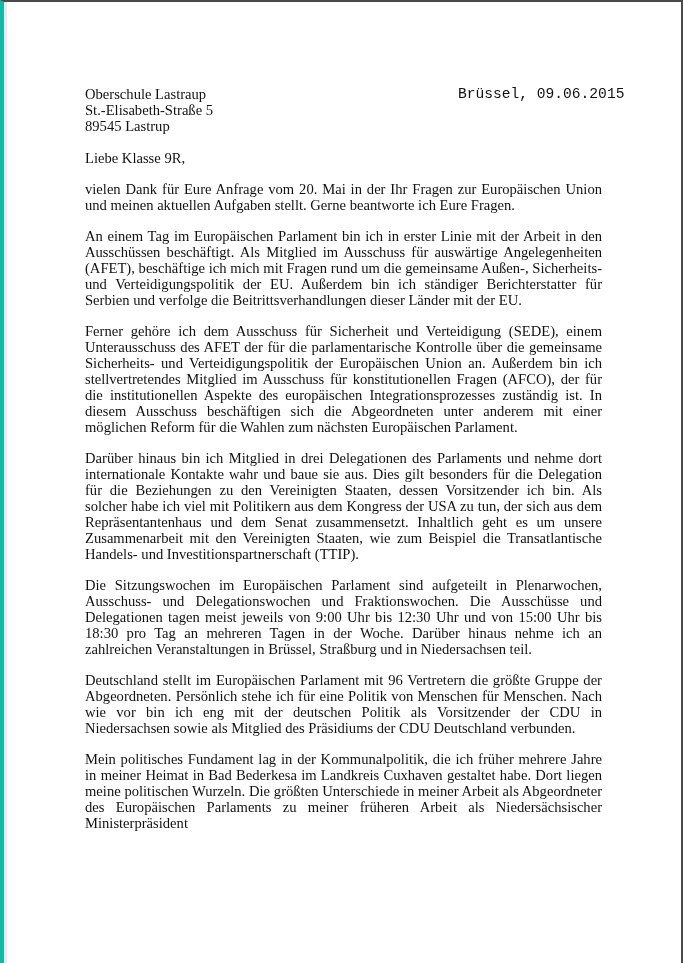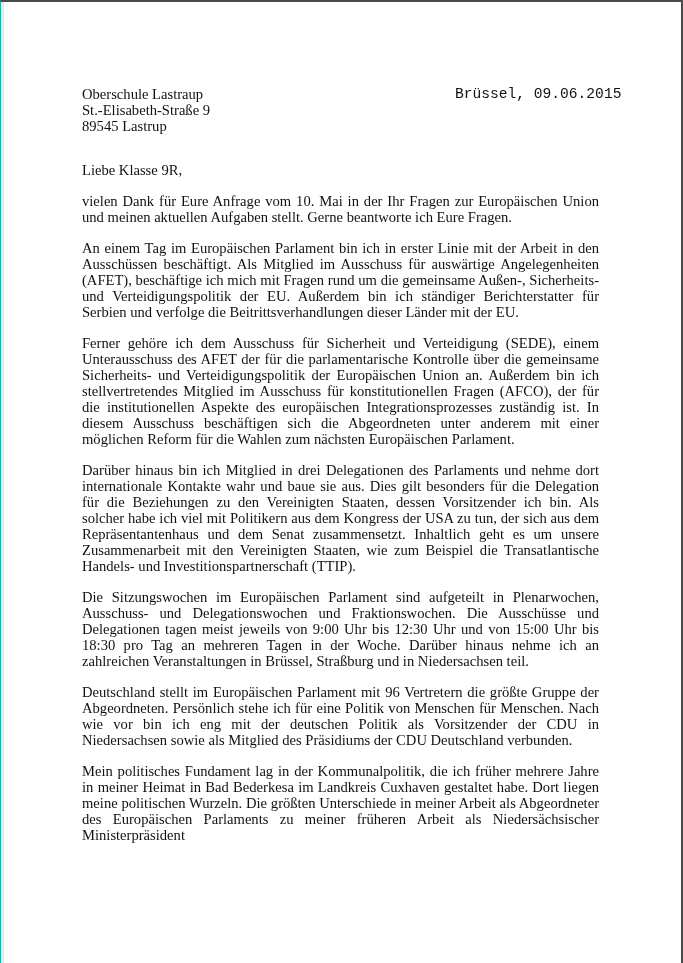--- a/index.html
+++ b/index.html
@@ -14,21 +14,21 @@
     position: relative;
   }
   .page {
     position: absolute;
     left: 0;
     top: 0;
     width: 683px;
     height: 963px;
     box-sizing: border-box;
     border-top: 2px solid #4a4a4a;
-    border-left: 1px solid #14b8a6;
+    border-left: 4px solid #14b8a6;
     border-right: 2px solid #4a4a4a;
     background: #ffffff;
   }
   .page::before {
     content: "";
     position: absolute;
     left: 0;
     top: 0;
     bottom: 0;
     width: 3px;
@@ -58,50 +58,50 @@
     white-space: nowrap;
   }
   .date {
     position: absolute;
     left: 373px;
     top: 0;
     white-space: nowrap;
     font-family: Liberation Mono, monospace;
   }
   .salutation {
-    margin-top: 28px;
+    margin-top: 16px;
     height: 16px;
     white-space: nowrap;
   }
   p.para {
     margin: 15px 0 0 0;
     text-align: justify;
     text-align-last: left;
   }
   p.para.first {
     margin-top: 15px;
   }
 </style>
 </head>
 <body>
 
 <div class="page">
   <div class="letter">
     <div class="header-row">
       <div class="address">
         <div>Oberschule Lastraup</div>
-        <div>St.-Elisabeth-Straße 9</div>
+        <div>St.-Elisabeth-Straße 5</div>
         <div>89545 Lastrup</div>
       </div>
       <div class="date">Brüssel, 09.06.2015</div>
     </div>
 
     <div class="salutation">Liebe Klasse 9R,</div>
 
-    <p class="para first">vielen Dank für Eure Anfrage vom 10. Mai in der Ihr Fragen zur Europäischen Union und meinen aktuellen Aufgaben stellt. Gerne beantworte ich Eure Fragen.</p>
+    <p class="para first">vielen Dank für Eure Anfrage vom 20. Mai in der Ihr Fragen zur Europäischen Union und meinen aktuellen Aufgaben stellt. Gerne beantworte ich Eure Fragen.</p>
     <p class="para">An einem Tag im Europäischen Parlament bin ich in erster Linie mit der Arbeit in den Ausschüssen beschäftigt. Als Mitglied im Ausschuss für auswärtige Angelegenheiten (AFET), beschäftige ich mich mit Fragen rund um die gemeinsame Außen-, Sicherheits- und Verteidigungspolitik der EU. Außerdem bin ich ständiger Berichterstatter für Serbien und verfolge die Beitrittsverhandlungen dieser Länder mit der EU.</p>
     <p class="para">Ferner gehöre ich dem Ausschuss für Sicherheit und Verteidigung (SEDE), einem Unterausschuss des AFET der für die parlamentarische Kontrolle über die gemeinsame Sicherheits- und Verteidigungspolitik der Europäischen Union an. Außerdem bin ich stellvertretendes Mitglied im Ausschuss für konstitutionellen Fragen (AFCO), der für die institutionellen Aspekte des europäischen Integrationsprozesses zuständig ist. In diesem Ausschuss beschäftigen sich die Abgeordneten unter anderem mit einer möglichen Reform für die Wahlen zum nächsten Europäischen Parlament.</p>
     <p class="para">Darüber hinaus bin ich Mitglied in drei Delegationen des Parlaments und nehme dort internationale Kontakte wahr und baue sie aus. Dies gilt besonders für die Delegation für die Beziehungen zu den Vereinigten Staaten, dessen Vorsitzender ich bin. Als solcher habe ich viel mit Politikern aus dem Kongress der USA zu tun, der sich aus dem Repräsentantenhaus und dem Senat zusammensetzt. Inhaltlich geht es um unsere Zusammenarbeit mit den Vereinigten Staaten, wie zum Beispiel die Transatlantische Handels- und Investitionspartnerschaft (TTIP).</p>
     <p class="para"> Die Sitzungswochen im Europäischen Parlament sind aufgeteilt in Plenarwochen, Ausschuss- und Delegationswochen und Fraktionswochen. Die Ausschüsse und Delegationen tagen meist jeweils von 9:00 Uhr bis 12:30 Uhr und von 15:00 Uhr  bis 18:30 pro Tag an mehreren Tagen in der Woche. Darüber hinaus nehme ich  an zahlreichen Veranstaltungen in Brüssel, Straßburg und in Niedersachsen teil.</p>
     <p class="para">Deutschland stellt im Europäischen Parlament mit 96 Vertretern die größte Gruppe der Abgeordneten. Persönlich stehe ich für eine Politik von Menschen für Menschen. Nach wie vor  bin ich eng mit der deutschen Politik als Vorsitzender der CDU in Niedersachsen sowie als Mitglied des Präsidiums der CDU Deutschland verbunden.</p>
     <p class="para">Mein politisches Fundament lag in der Kommunalpolitik, die ich früher mehrere Jahre in meiner Heimat in Bad Bederkesa im Landkreis Cuxhaven gestaltet habe. Dort liegen meine politischen Wurzeln. Die größten Unterschiede in meiner Arbeit als Abgeordneter des Europäischen Parlaments zu meiner früheren Arbeit als Niedersächsischer Ministerpräsident</p>
   </div>
 </div>
 
 </body></html>

